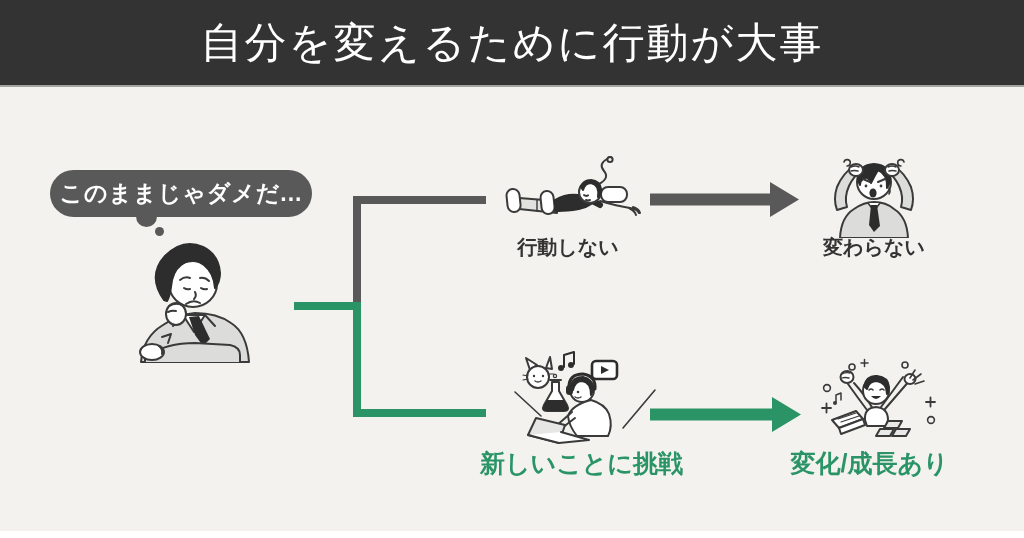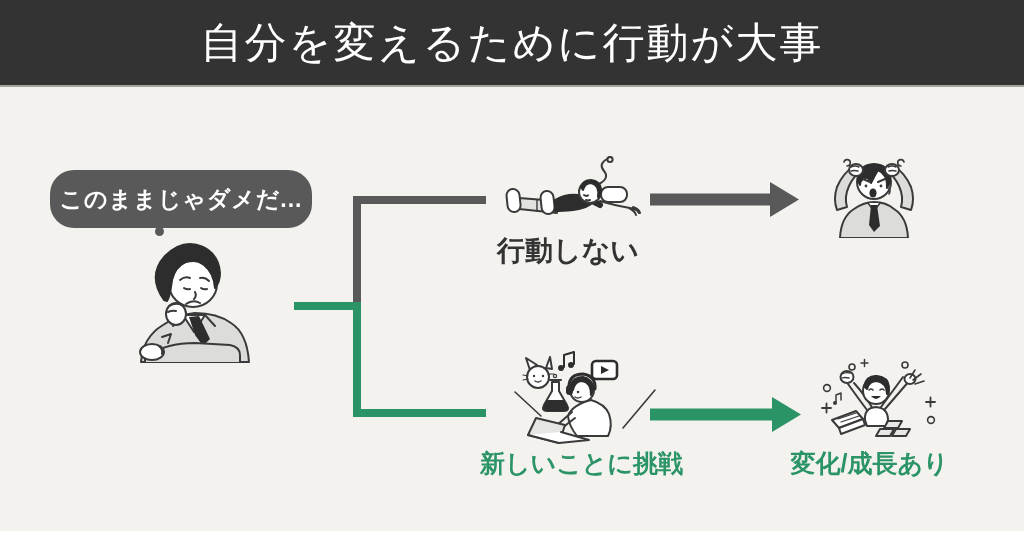--- a/index.html
+++ b/index.html
@@ -3,32 +3,32 @@
 <meta charset="utf-8">
 <style>
   html,body{margin:0;padding:0;background:#ffffff;}
   .stage{position:relative;width:1024px;height:538px;background:#f4f2ee;overflow:hidden;
          font-family:"Liberation Sans","DejaVu Sans",sans-serif;}
   .header{position:absolute;top:0;left:0;width:1024px;height:87px;background:#333333;
           display:flex;align-items:center;justify-content:center;box-sizing:border-box;
           border-bottom:2px solid #a3a3a0;}
   .title{margin:0;color:#ffffff;font-size:42px;font-weight:normal;letter-spacing:2px;line-height:1;}
   .abs{position:absolute;}
-  .bubble{position:absolute;left:50px;top:170px;width:262px;height:58px;background:#595959;
+  .bubble{position:absolute;left:50px;top:170px;width:262px;height:47px;background:#595959;
           border-radius:24px;display:flex;align-items:center;justify-content:center;z-index:3;}
   .bubble-text{color:#ffffff;font-size:23px;font-weight:bold;letter-spacing:1px;white-space:nowrap;}
   .bubble-tail{position:absolute;left:136px;top:206px;width:21px;height:21px;background:#595959;
                border-radius:50%;z-index:2;}
   .bubble-dot{position:absolute;left:155px;top:227px;width:9px;height:9px;background:#595959;
               border-radius:50%;z-index:2;}
   .line{position:absolute;}
   .gray-bg{background:#595959;}
   .green-bg{background:#2a9467;}
   .label{position:absolute;font-weight:bold;text-align:center;white-space:nowrap;line-height:1.1;}
-  .label-dark{color:#333333;font-size:28px;}
+  .label-dark{color:#333333;font-size:20px;}
   .label-green{color:#2a9467;font-size:25px;}
   .strip{position:absolute;left:0;bottom:0;width:1024px;height:7px;background:#ffffff;}
   svg{display:block;}
 </style>
 </head>
 <body>
 
 <div class="stage">
 
   <div class="header">
@@ -110,20 +110,21 @@
       <path d="M78,6 a3.2,3.2 0 1 0 -3,4" stroke-width="1.6"></path>
       <path d="M37,23 l7,3 M59,23 l-7,3"></path>
       <circle cx="40" cy="30" r="1.4" fill="#3a3a3a" stroke="none"></circle>
       <circle cx="55" cy="30" r="1.4" fill="#3a3a3a" stroke="none"></circle>
       <ellipse cx="47" cy="37" rx="3.6" ry="4.6" fill="#2d2d2d" stroke="none"></ellipse>
       <path d="M63,32 q2,3 0,6" stroke-width="1.6"></path>
     </g>
   </svg>
 
   <div class="label label-dark" style="left:493px;top:236px;width:150px">行動しない</div>
+  <div class="label label-dark" style="left:796px;top:236px;width:156px">変わらない</div>
 
   <svg class="abs" style="left:505px;top:348px" width="160" height="105" viewBox="0 0 160 105">
     <g stroke="#3a3a3a" stroke-width="2" fill="none" stroke-linecap="round" stroke-linejoin="round">
       <path d="M10,44 L36,68" stroke-width="1.6"></path>
       <path d="M150,42 L118,80" stroke-width="1.6"></path>
       <g>
         <path d="M25,22 L21,10 L32,17 Z" fill="#ffffff"></path>
         <path d="M41,20 L45,9 L47,21 Z" fill="#ffffff"></path>
         <circle cx="33" cy="29" r="11" fill="#ffffff"></circle>
         <circle cx="29" cy="28" r="1.2" fill="#3a3a3a" stroke="none"></circle>

